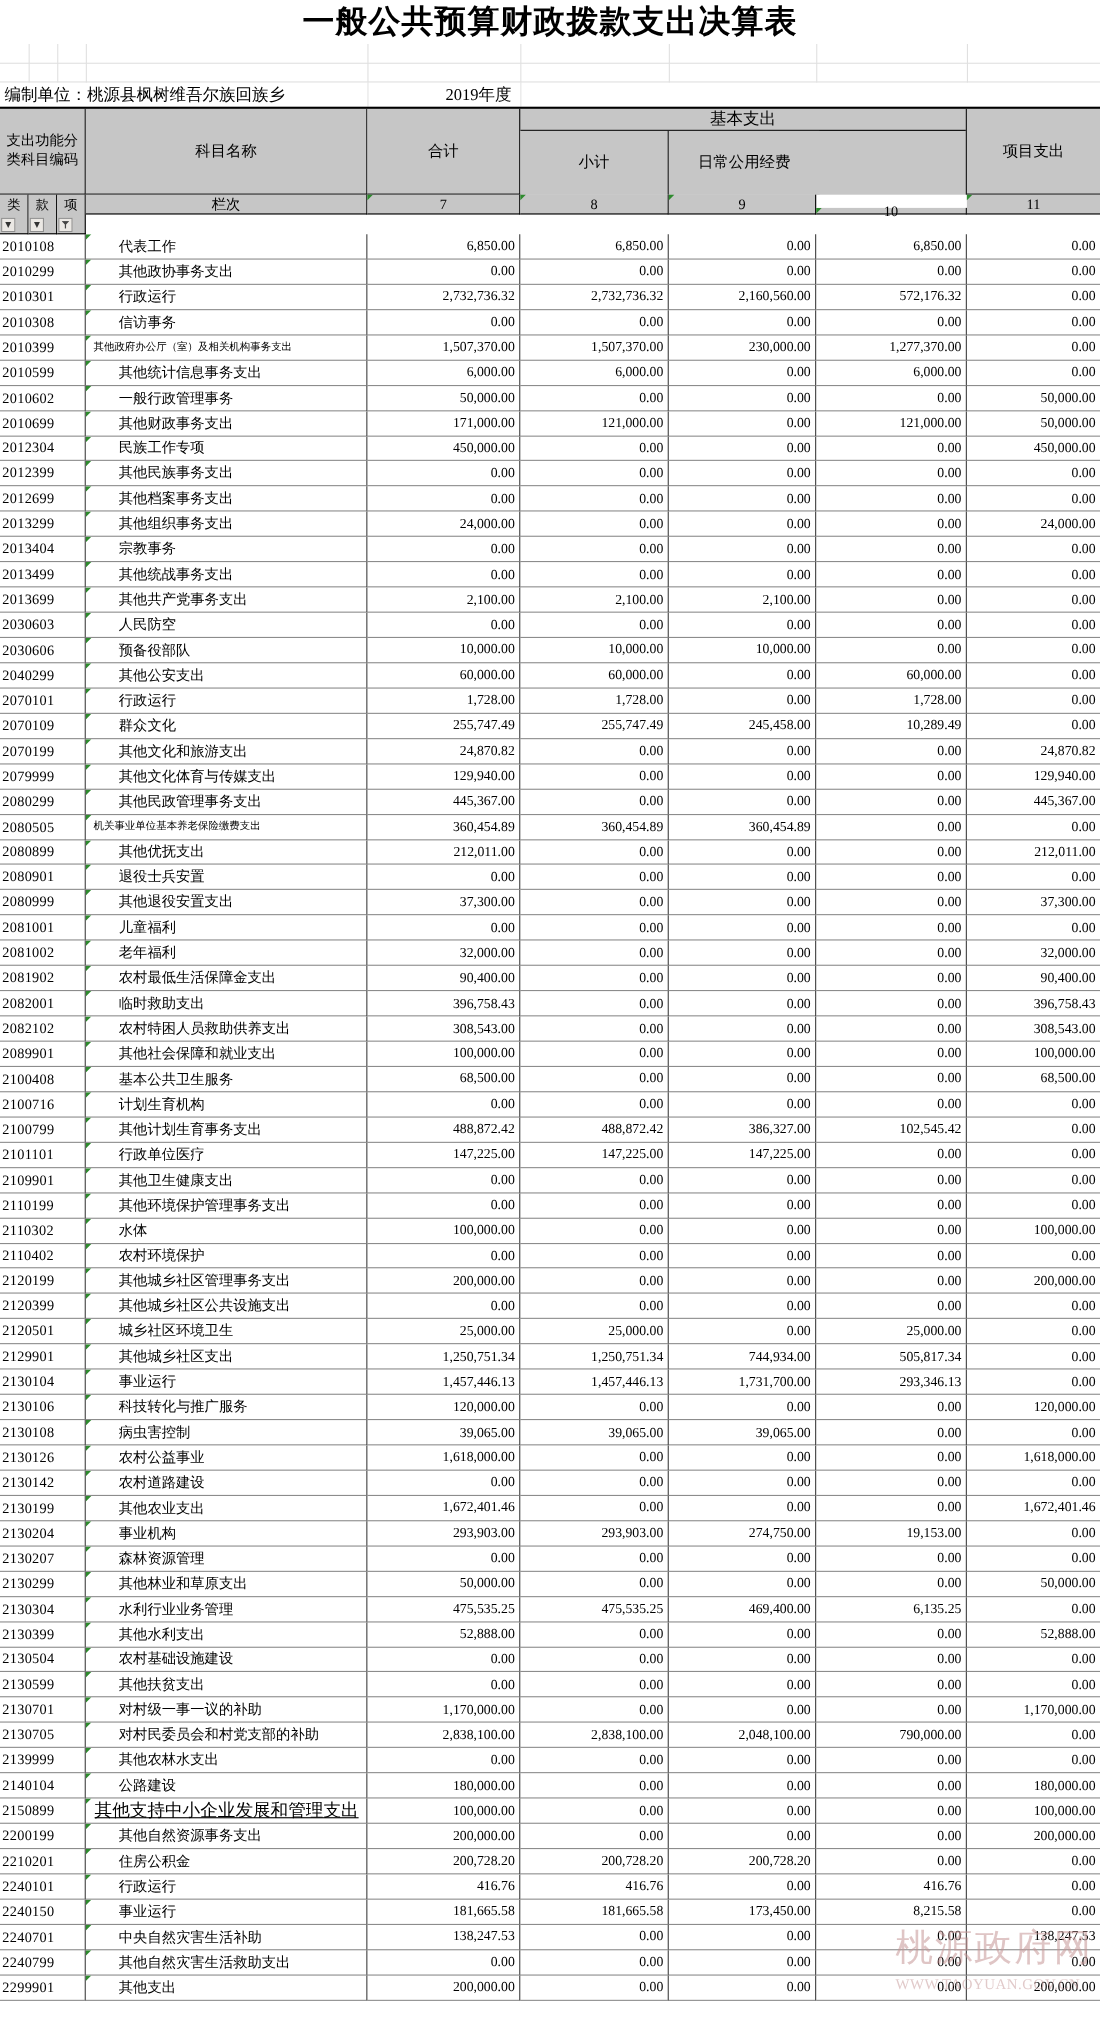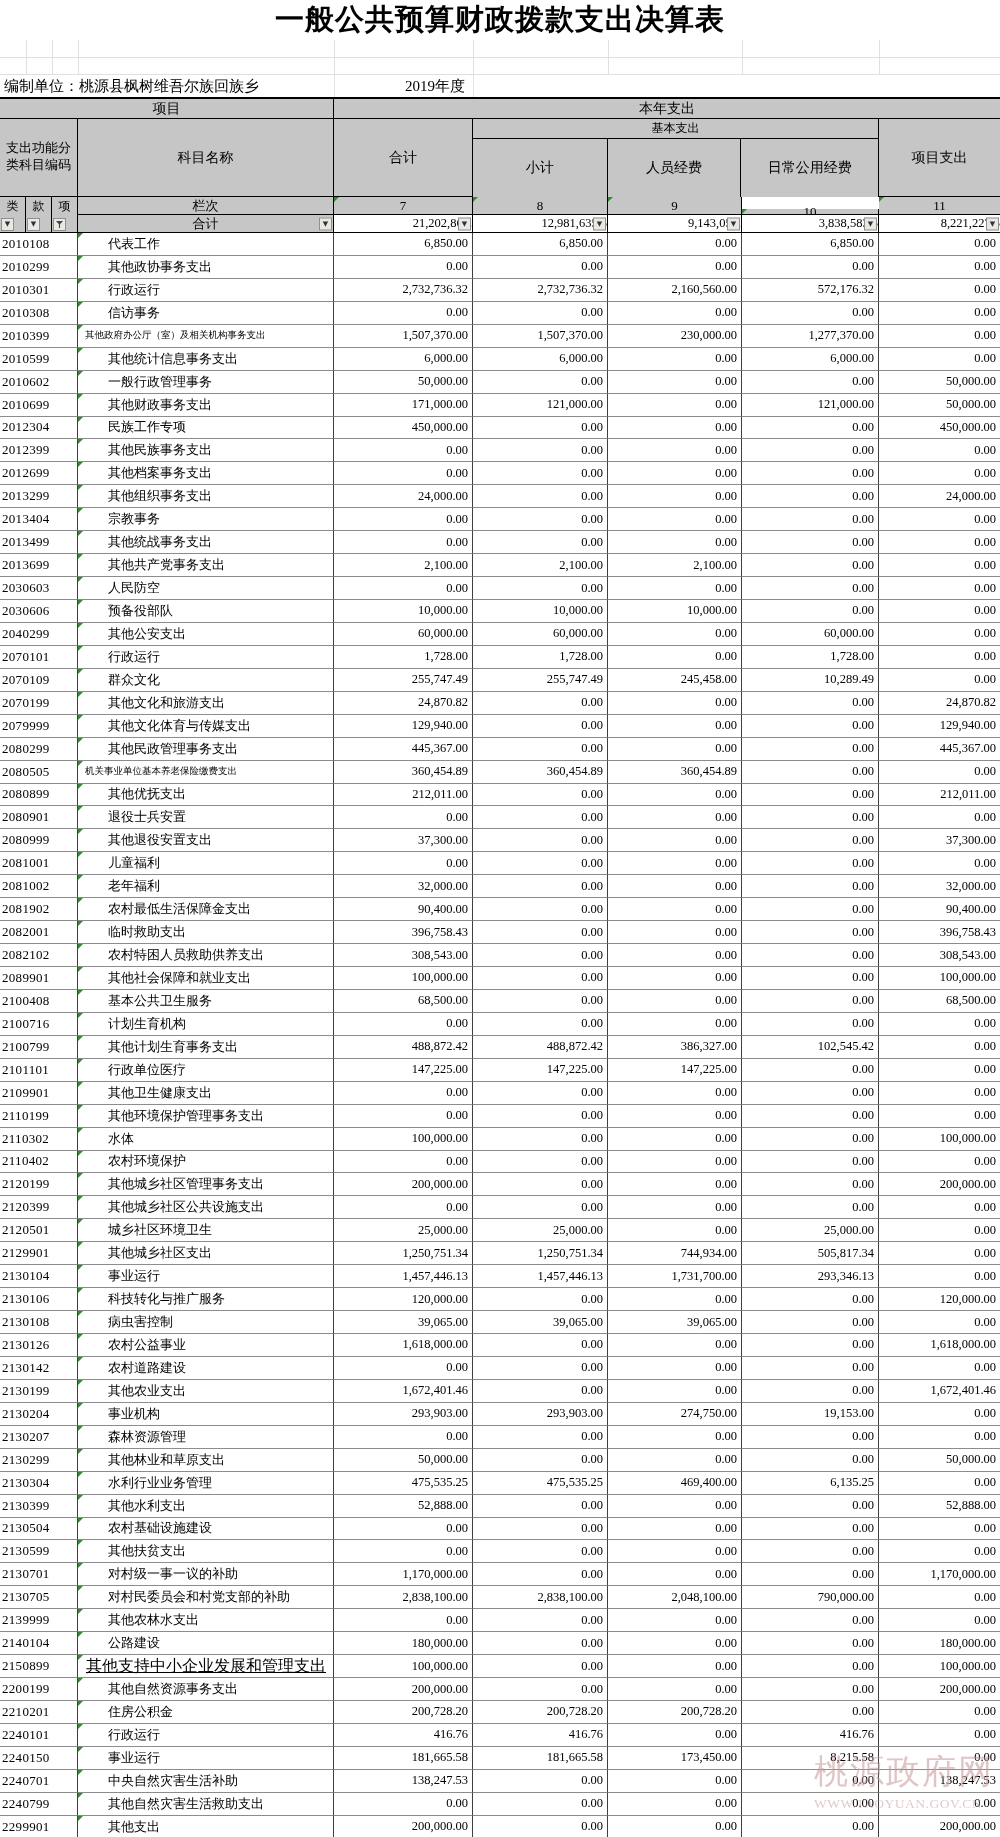--- a/index.html
+++ b/index.html
@@ -32,34 +32,34 @@
   
   #hrowA{display:flex;height:20px;}
   #hrowA .cA1{width:334px;}
   #hrowA .cA2{width:666px;border-right:none;}
   #hrowB{display:flex;height:78px;}
   .cB-code{width:78px;font-size:13px;line-height:1.25;padding:0 6px;font-family:Liberation Mono, monospace;}
   .cB-name{width:256px;}
   .cB-total{width:139px;}
   .cB-basic-wrap{width:406px;display:flex;flex-direction:column;border-right:1px solid #000;box-sizing:border-box;}
   .cB-basic-top{height:20px;box-sizing:border-box;border-bottom:1px solid #000;
-    display:flex;align-items:center;justify-content:center;font-size:12px;}
+    display:flex;align-items:center;justify-content:center;font-size:15px;}
   .cB-basic-sub{flex:1;display:flex;}
   .cB-sub1{width:135px;}
   .cB-sub2{width:134px;}
   .cB-sub3{width:137px;border-right:none !important;text-align:right;}
   .cB-proj{width:121px;border-right:none;}
   
   #hrowCD{display:flex;height:36px;}
   #ckx{width:78px;display:flex;}
   .ckx-cell{box-sizing:border-box;border-right:1px solid #000;border-bottom:1px solid #000;
     width:26px;position:relative;font-size:12px;}
   .ckx-cell .lbl{position:absolute;top:1px;left:50%;transform:translateX(-50%);}
   .ckx-cell .fbtn{position:absolute;left:1px;bottom:1px;}
-  #cd-right{width:922px;display:flex;flex-direction:column;justify-content:flex-end;}
+  #cd-right{width:922px;display:flex;flex-direction:row;}
   #rowC{display:flex;height:18px;}
   .cC{box-sizing:border-box;border-right:1px solid #000;border-bottom:1px solid #000;
     display:flex;align-items:center;justify-content:center;font-size:13px;position:relative;}
   .cC.name{width:256px;}
   .cC.n1{width:139px;}.cC.n2{width:135px;}.cC.n3{width:134px;}.cC.n4{width:137px;margin-top:12px;}
   .cC.n5{width:121px;border-right:none;}
   #rowD{display:flex;height:18px;}
   .cD{box-sizing:border-box;border-right:1px solid #000;border-bottom:1px solid #000;
     position:relative;font-size:13px;display:flex;align-items:center;}
   .cD.lab{width:256px;justify-content:center;background:#c6c6c6;}
@@ -118,34 +118,29 @@
 
   <div id="unit-row">
     <div class="v" style="left:334px"></div>
       <div class="v" style="left:473px"></div>
     <span class="unit">编制单位：桃源县枫树维吾尔族回族乡</span>
     <span class="yr">2019年度</span>
   </div>
 
   <div id="tbl">
 
-    <div id="hrowA">
-      <div class="hcell grayc cA1">项目</div>
-      <div class="hcell grayc cA2">本年支出</div>
-    </div>
 
     <div id="hrowB">
       <div class="hcell grayc cB-code">支出功能分类科目编码</div>
       <div class="hcell grayc cB-name">科目名称</div>
       <div class="hcell grayc cB-total">合计</div>
       <div class="cB-basic-wrap grayc">
         <div class="cB-basic-top">基本支出</div>
         <div class="cB-basic-sub">
           <div class="hcell grayc cB-sub1" style="border-bottom:none">小计</div>
-          <div class="hcell grayc cB-sub2" style="border-bottom:none">人员经费</div>
           <div class="hcell grayc cB-sub3" style="border-bottom:none">日常公用经费</div>
         </div>
       </div>
       <div class="hcell grayc cB-proj">项目支出</div>
     </div>
 
     <div id="hrowCD">
       <div id="ckx">
         <div class="ckx-cell grayc">
           <span class="lbl">类</span>

